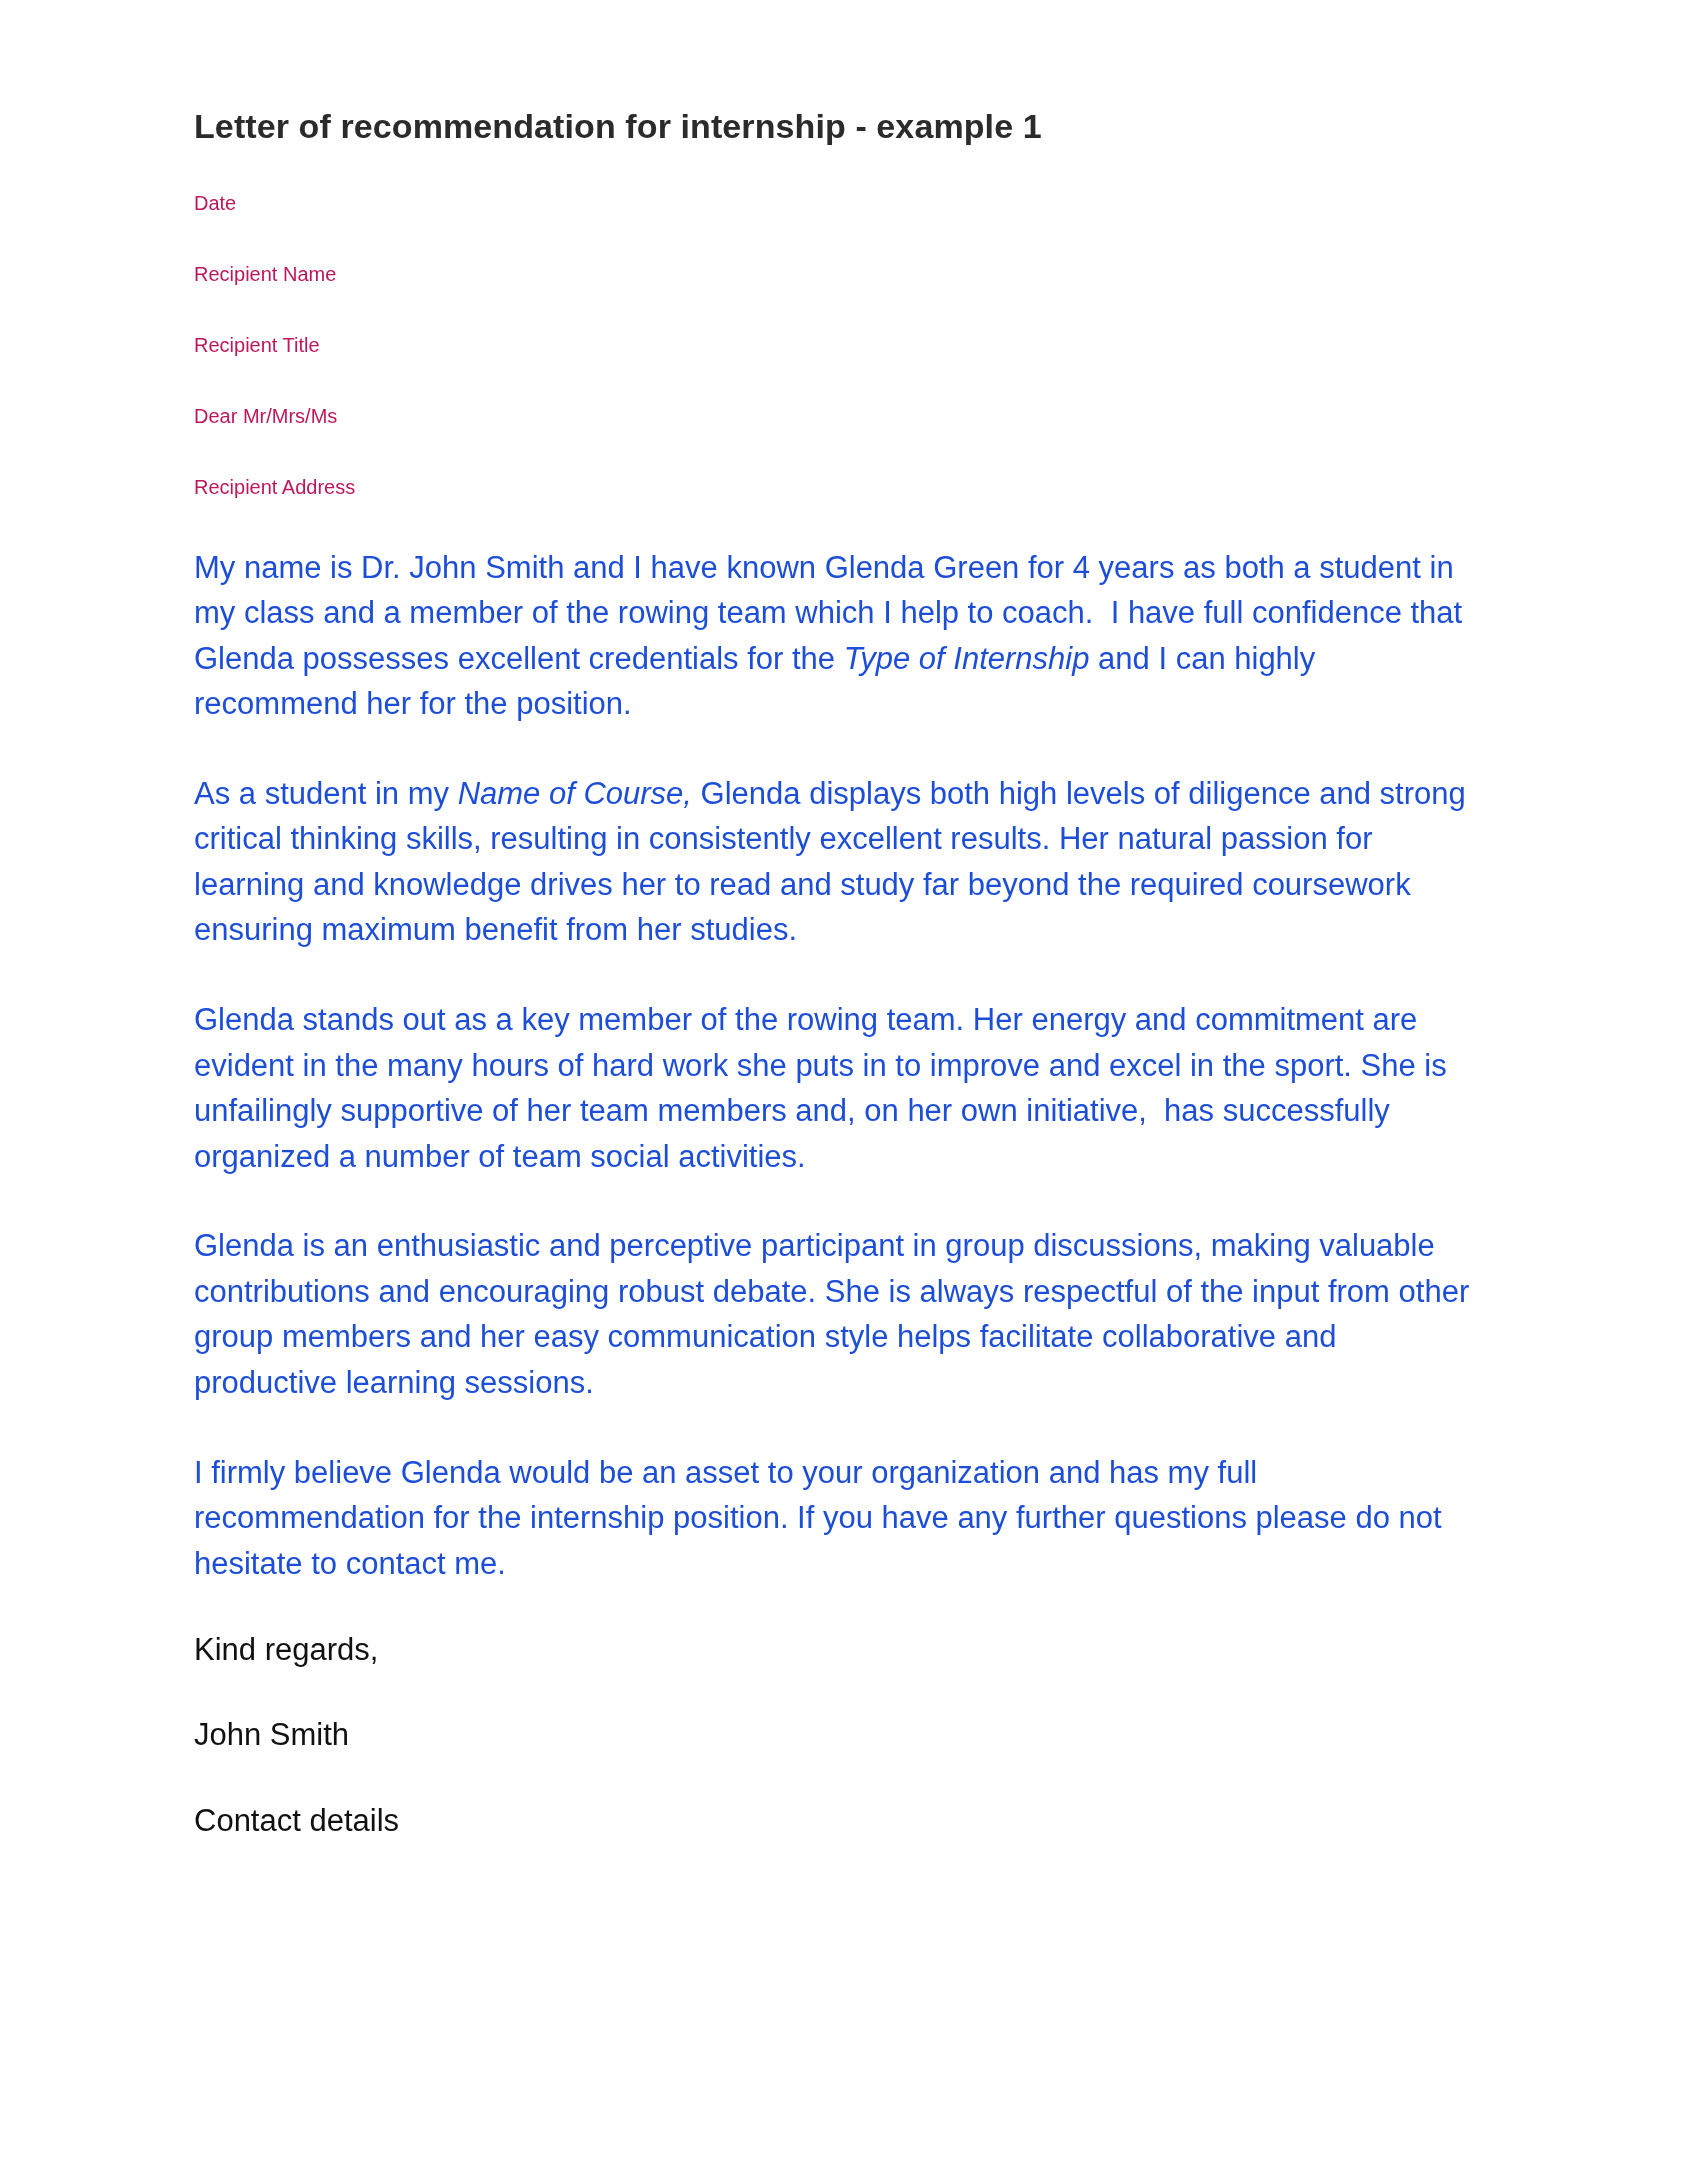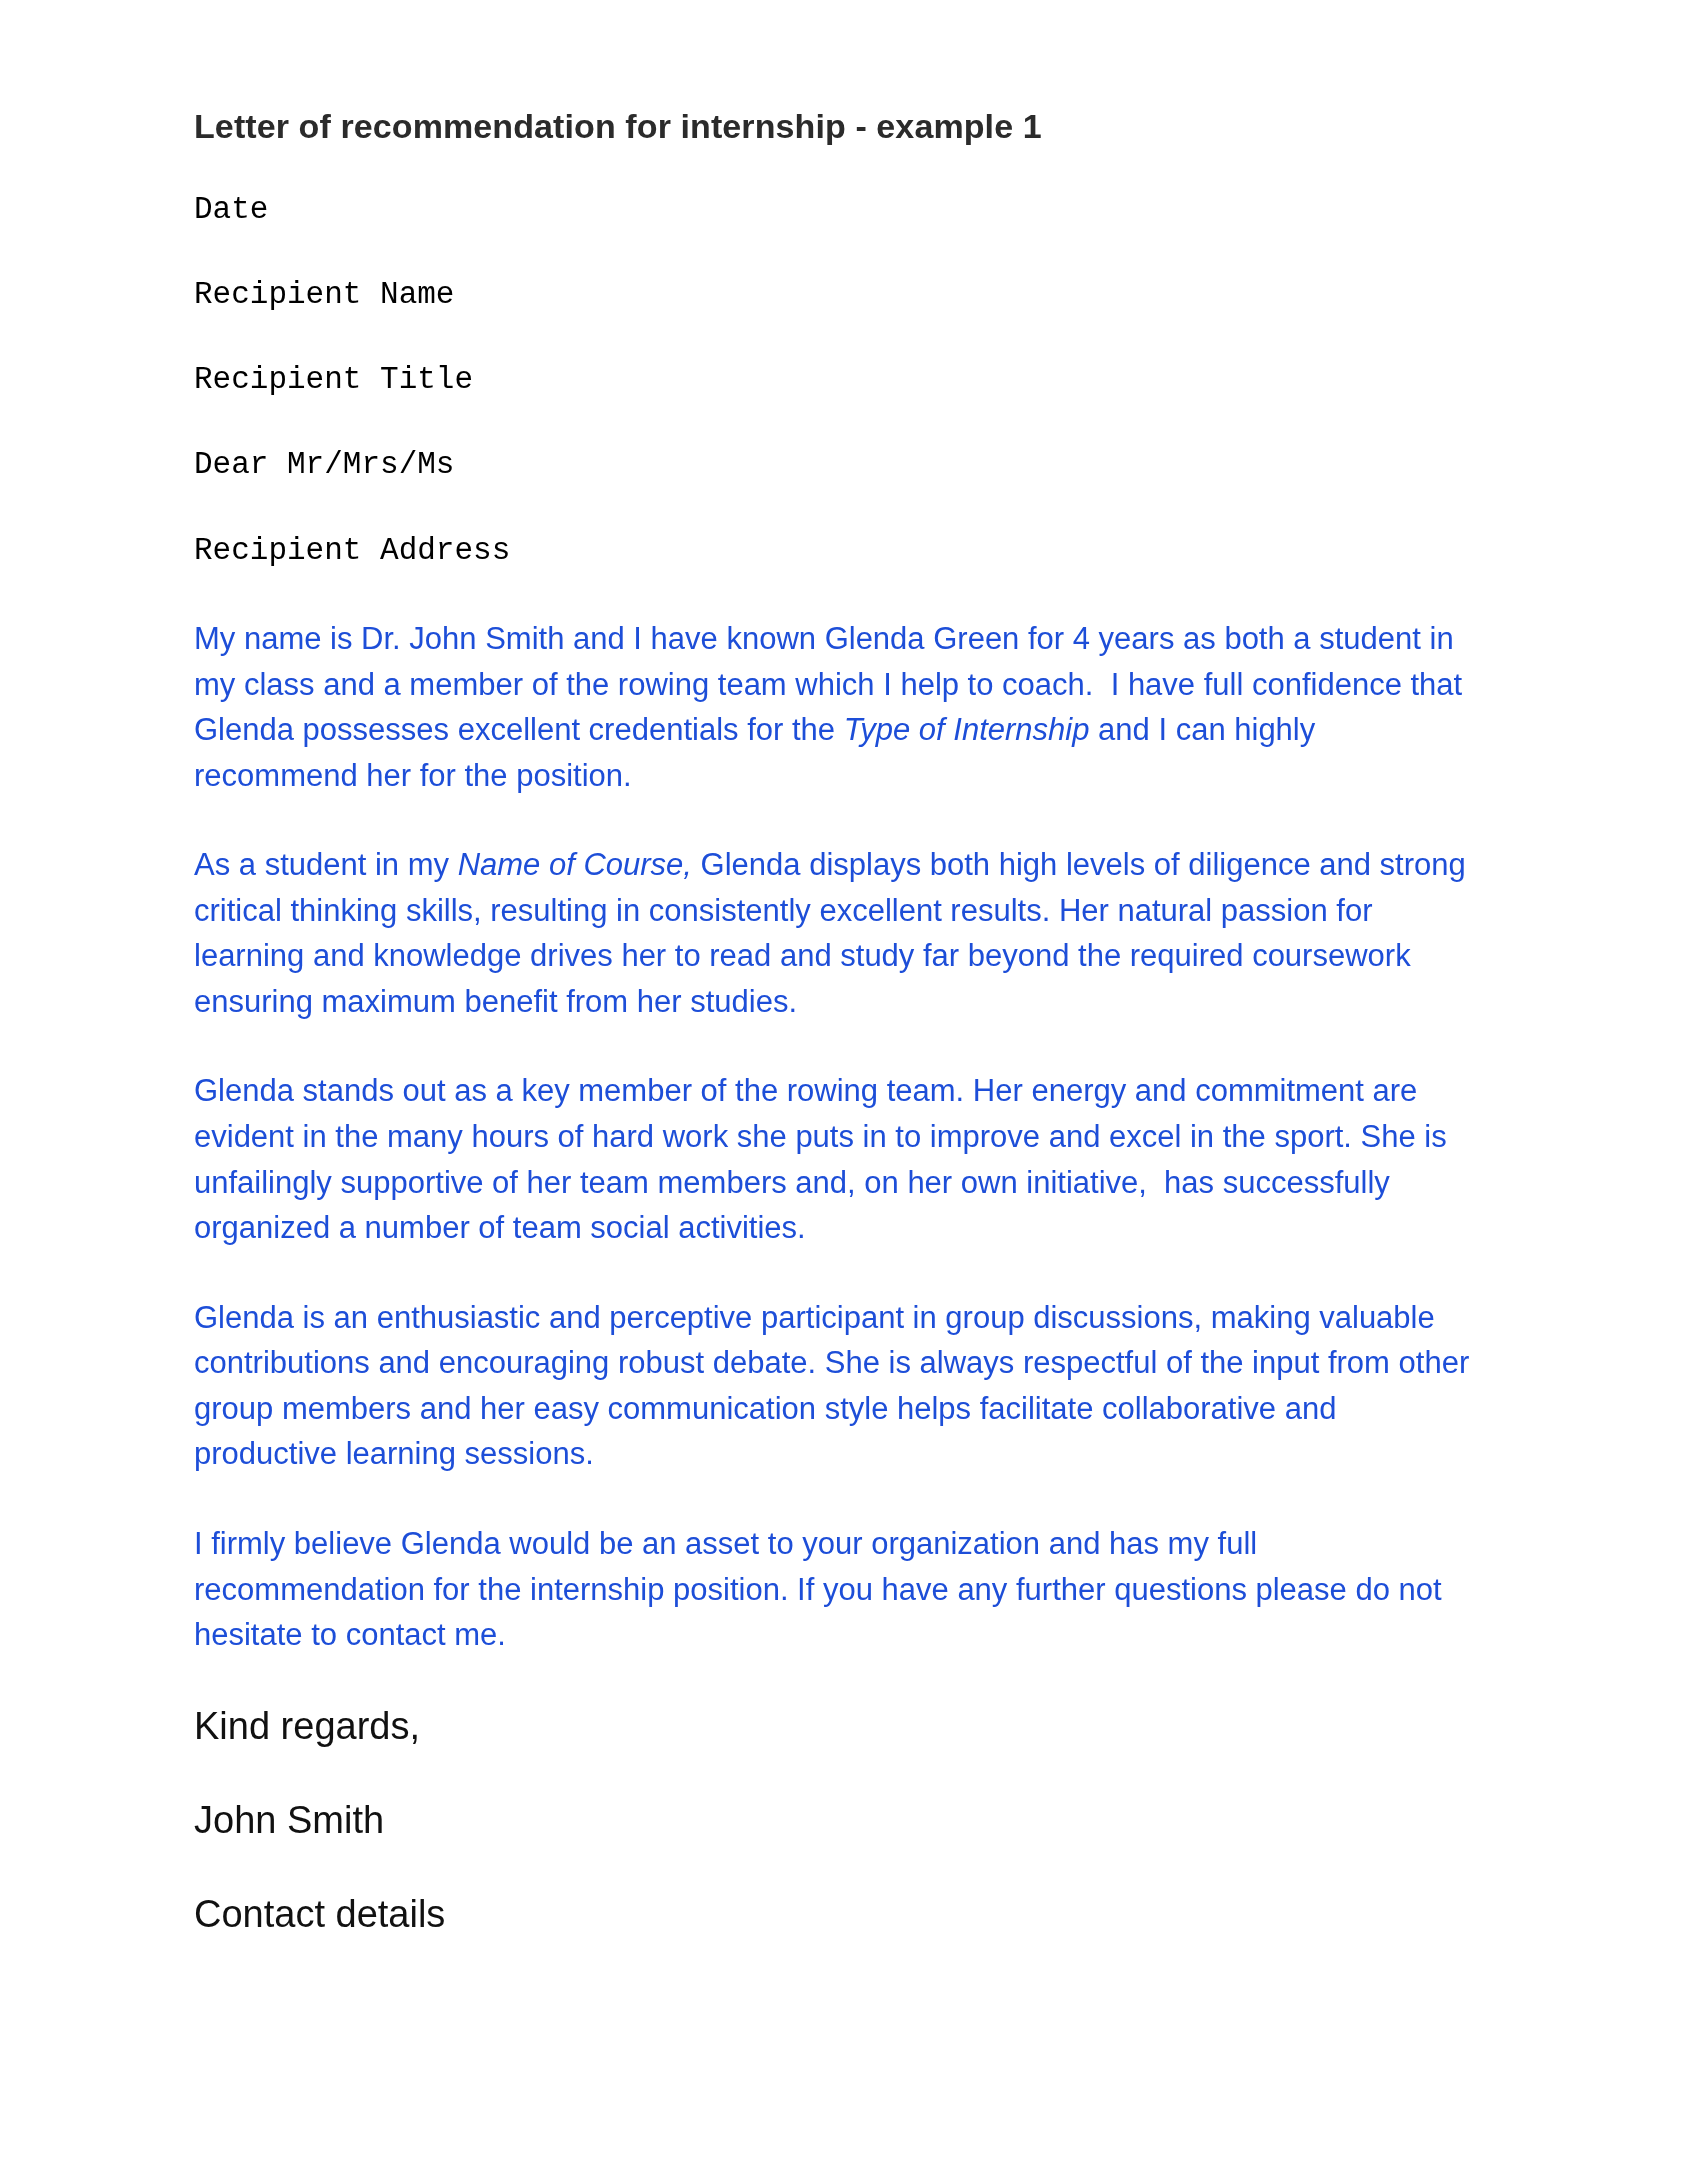--- a/index.html
+++ b/index.html
@@ -29,40 +29,39 @@
   }
   .doc-title {
     font-size: 34px;
     font-weight: bold;
     color: #2b2b2b;
     letter-spacing: 0.1px;
     line-height: 1.25;
     margin: 0 0 42px 0;
   }
   .meta-line {
-    font-size: 31px;
+    font-size: 20px;
     line-height: 1.3;
-    color: #000000;
+    color: #be185d;
     margin: 0 0 45px 0;
     white-space: pre-wrap;
-    font-family: Liberation Mono, monospace;
   }
   .para {
     font-size: 31px;
     line-height: 1.47;
     color: #1d4ed8;
     margin: 0 0 44px 0;
     max-width: 1277px;
     white-space: pre-wrap;
   }
   .para:last-child {
     margin-bottom: 0;
   }
   .sign-line {
-    font-size: 38px;
+    font-size: 31px;
     line-height: 1.3;
     color: #111111;
     margin: 0 0 45px 0;
     white-space: pre-wrap;
   }
   .sign-line.last {
     margin-bottom: 0;
   }
   .it {
     font-style: italic;

